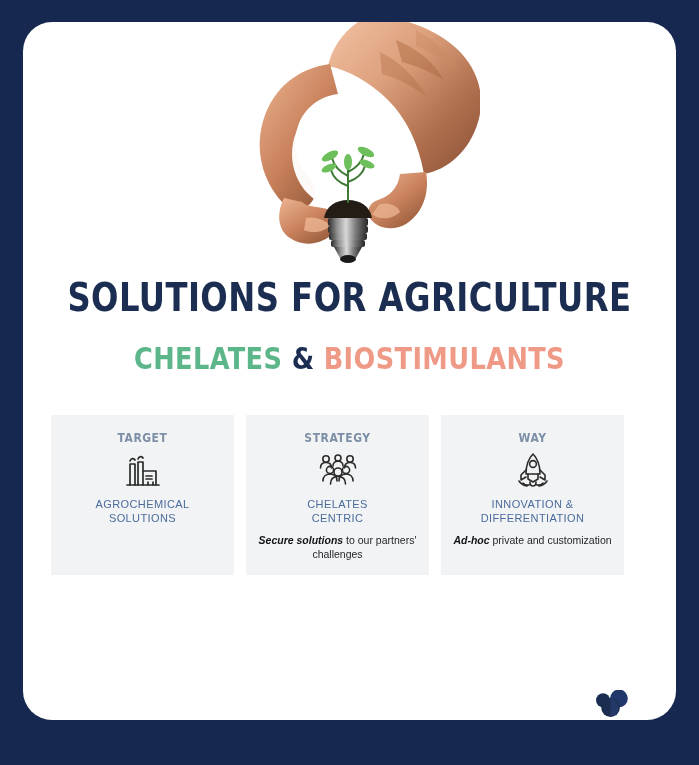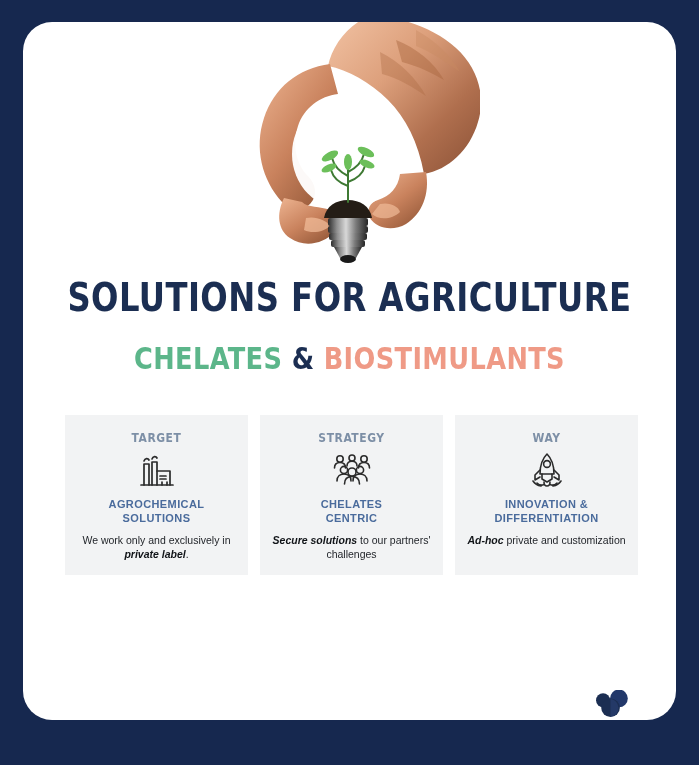--- a/index.html
+++ b/index.html
@@ -53,21 +53,21 @@
     transform:scaleX(0.92);
     line-height:1;
     white-space:nowrap;
   }
   .sub-chelates{color:#5cb68a;}
   .sub-amp{color:#1b2e52;}
   .sub-bio{color:#ef9a86;}
 
   
   .cards{
-    position:absolute;left:42px;top:393px;
+    position:absolute;left:28px;top:393px;
     width:calc(100% - 80px);
     display:flex;
     gap:12px;
   }
   .card{
     flex:1 1 0;
     background:#f2f3f4;
     height:160px;
     box-sizing:border-box;
     padding:15px 8px 0 8px;
@@ -82,21 +82,21 @@
     transform:scaleX(0.92);
     display:block;
   }
   .card-icon{
     height:40px;
     margin:5px 0 7px 0;
     display:flex;align-items:center;justify-content:center;
   }
   .card-title{
     font-size:11px;
-    font-weight:bold;
+    font-weight:normal;
     letter-spacing:0.4px;
     color:#4a6b9c;
     line-height:1.28;
     margin-bottom:8px;
   }
   .card-body{
     font-size:10.5px;
     color:#23262b;
     line-height:1.35;
   }
@@ -229,23 +229,20 @@
               <path d="M22 27 L28 27"></path>
               <path d="M24 30 L24 33"></path>
               <path d="M29 30 L29 33"></path>
             </g>
           </svg>
         </div>
         <div class="card-title">
           <span>AGROCHEMICAL</span><br>
           <span>SOLUTIONS</span>
         </div>
-        <div class="card-body">
-          <span>We work only and exclusively in </span><b>private label</b><span>.</span>
-        </div>
       </div>
 
       <div class="card">
         <span class="card-kicker">STRATEGY</span>
         <div class="card-icon">
           <svg width="40" height="34" viewBox="0 0 40 34">
             <g fill="none" stroke="#2b2b2b" stroke-width="1.6" stroke-linecap="round" stroke-linejoin="round">
               <circle cx="8" cy="6" r="3.2"></circle>
               <path d="M2.5 15 C2.5 11 5 9.5 8 9.5 C11 9.5 13.5 11 13.5 15"></path>
               <circle cx="32" cy="6" r="3.2"></circle>

